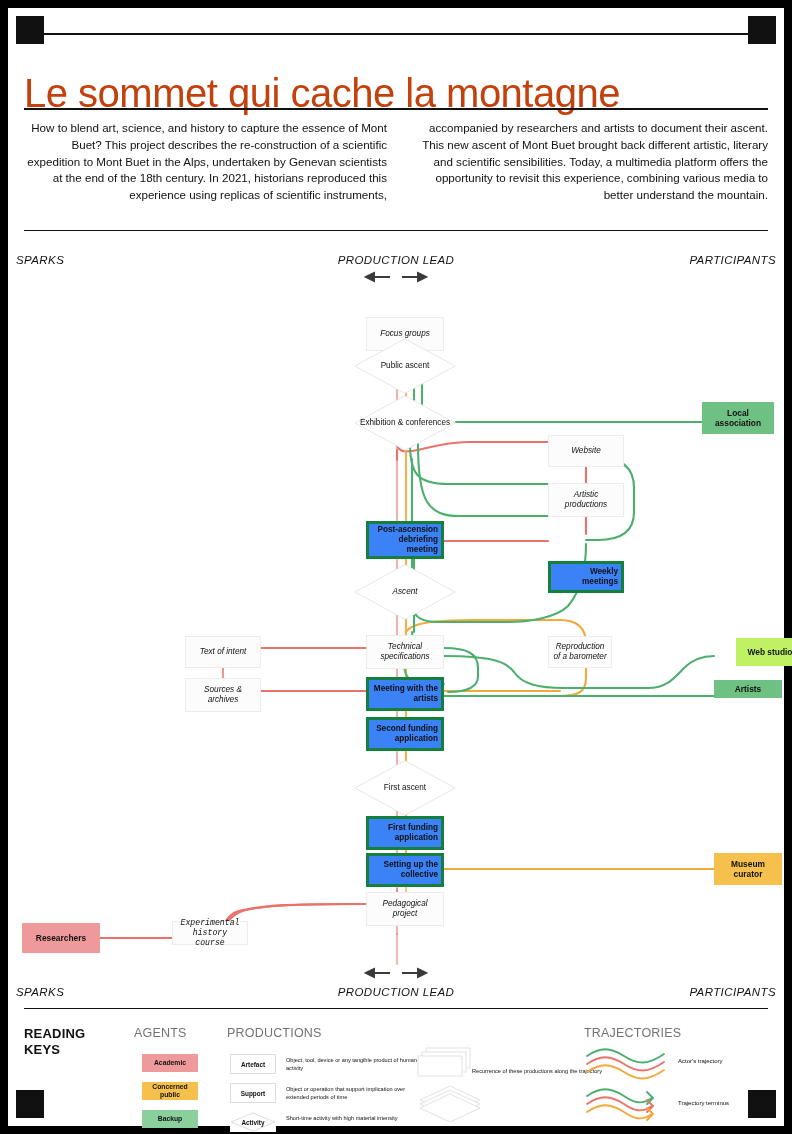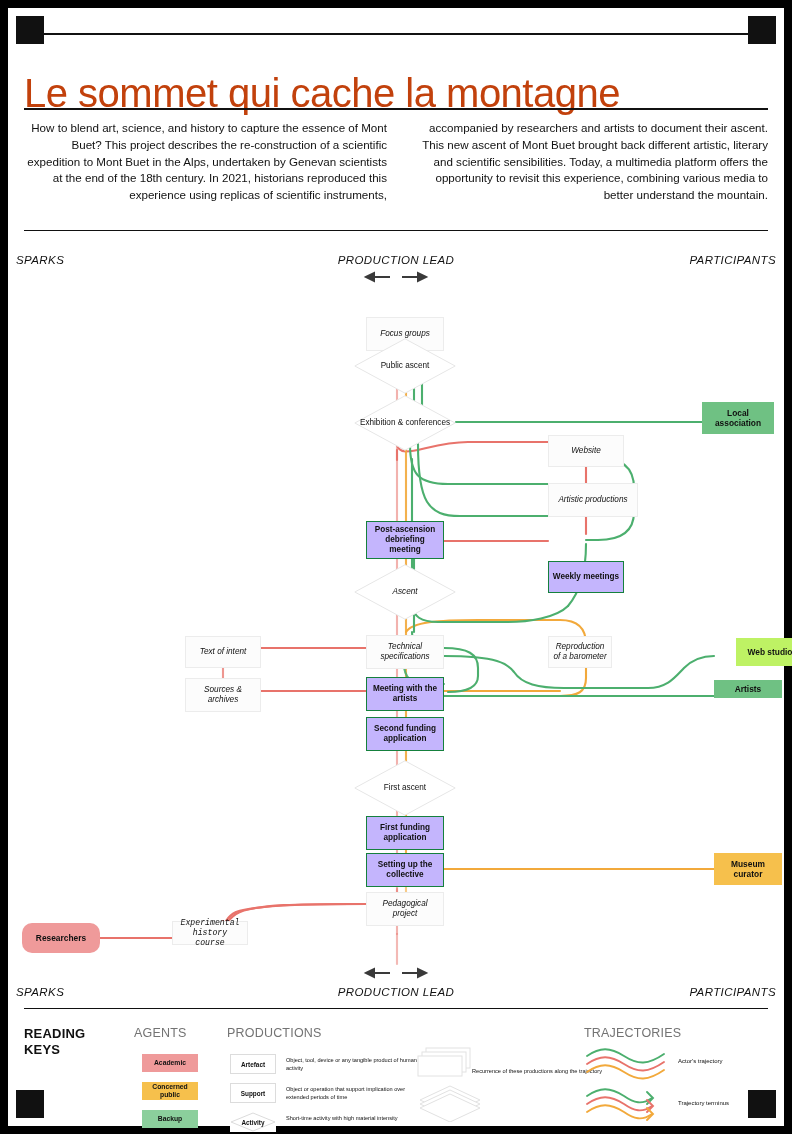--- a/index.html
+++ b/index.html
@@ -26,21 +26,21 @@
   .al-sparks-b{left:8px;bottom:6px}
   .al-prod-b{left:50%;bottom:6px;transform:translateX(-50%)}
   .al-part-b{right:8px;bottom:6px}
 
   .arrows{position:absolute;left:50%;transform:translateX(-50%);width:80px;height:14px;}
   .arrows svg{display:block}
 
   .svg-wrap{position:absolute;left:0;top:0;width:776px;height:760px;}
   .node{position:absolute;box-sizing:border-box;display:flex;align-items:center;justify-content:center;text-align:center;font-size:8.2px;line-height:1.22;color:#111;}
   .n-artefact{background:#fcfcfc;border:1px solid #ececec;font-style:italic;}
-  .n-support{background:#c4b5fd;border:1px solid #15803d;font-weight:bold;}
+  .n-support{background:#3b82f6;border:3px solid #15803d;font-weight:bold;text-align:right;}
   .n-activity{background:transparent;border:none;}
   .n-activity .dia{position:absolute;left:0;top:0;width:100%;height:100%;}
   .n-activity span{position:relative;z-index:2}
   .n-agent{border:none;font-weight:bold;font-size:8.4px;color:#111;}
   .lbl{display:block;padding:0 3px;}
 
   
   .keys{position:absolute;left:16px;top:1006px;width:744px;height:112px;}
   .k-title{position:absolute;left:0;top:12px;font-size:13px;font-weight:bold;letter-spacing:0.2px;line-height:1.25;color:#111;}
   .k-head{position:absolute;font-size:12.5px;color:#737373;letter-spacing:0.2px;}
@@ -217,21 +217,21 @@
           </div>
           <div class="node n-support" style="left: 358px; top: 609px; width: 78px; height: 34px;">
             <span class="lbl">Setting up the collective</span>
           </div>
           <div class="node n-artefact" style="left: 358px; top: 648px; width: 78px; height: 34px;">
             <span class="lbl">Pedagogical project</span>
           </div>
           <div class="node n-artefact" style="left: 540px; top: 191px; width: 76px; height: 32px;">
             <span class="lbl">Website</span>
           </div>
-          <div class="node n-artefact" style="left: 540px; top: 239px; width: 90px; height: 34px;">
+          <div class="node n-artefact" style="left: 540px; top: 239px; width: 76px; height: 34px;">
             <span class="lbl">Artistic productions</span>
           </div>
           <div class="node n-support" style="left: 540px; top: 281px; width: 76px; height: 32px; margin-top: 36px;">
             <span class="lbl">Weekly meetings</span>
           </div>
           <div class="node n-artefact" style="left: 540px; top: 392px; width: 64px; height: 32px;">
             <span class="lbl">Reproduction of a barometer</span>
           </div>
           <div class="node n-artefact" style="left: 177px; top: 392px; width: 76px; height: 32px;">
             <span class="lbl">Text of intent</span>
@@ -247,21 +247,21 @@
           </div>
           <div class="node n-agent" style="left: 706px; top: 394px; width: 68px; height: 28px; background: #bef264; margin-left: 22px;">
             <span class="lbl">Web studio</span>
           </div>
           <div class="node n-agent" style="left: 706px; top: 436px; width: 68px; height: 18px; background: rgb(111, 193, 131);">
             <span class="lbl">Artists</span>
           </div>
           <div class="node n-agent" style="left: 706px; top: 609px; width: 68px; height: 32px; background: rgb(246, 192, 76);">
             <span class="lbl">Museum curator</span>
           </div>
-          <div class="node n-agent" style="left: 14px; top: 679px; width: 78px; height: 30px; background: rgb(239, 154, 154); border-radius: 10px;">
+          <div class="node n-agent" style="left: 14px; top: 679px; width: 78px; height: 30px; background: rgb(239, 154, 154);">
             <span class="lbl">Researchers</span>
           </div>
         </div>
     </div>
 
     <div class="rule rule-thin" style="top:1000px"></div>
 
     <div class="keys">
       <div class="k-title">
         <span>READING</span><br>

